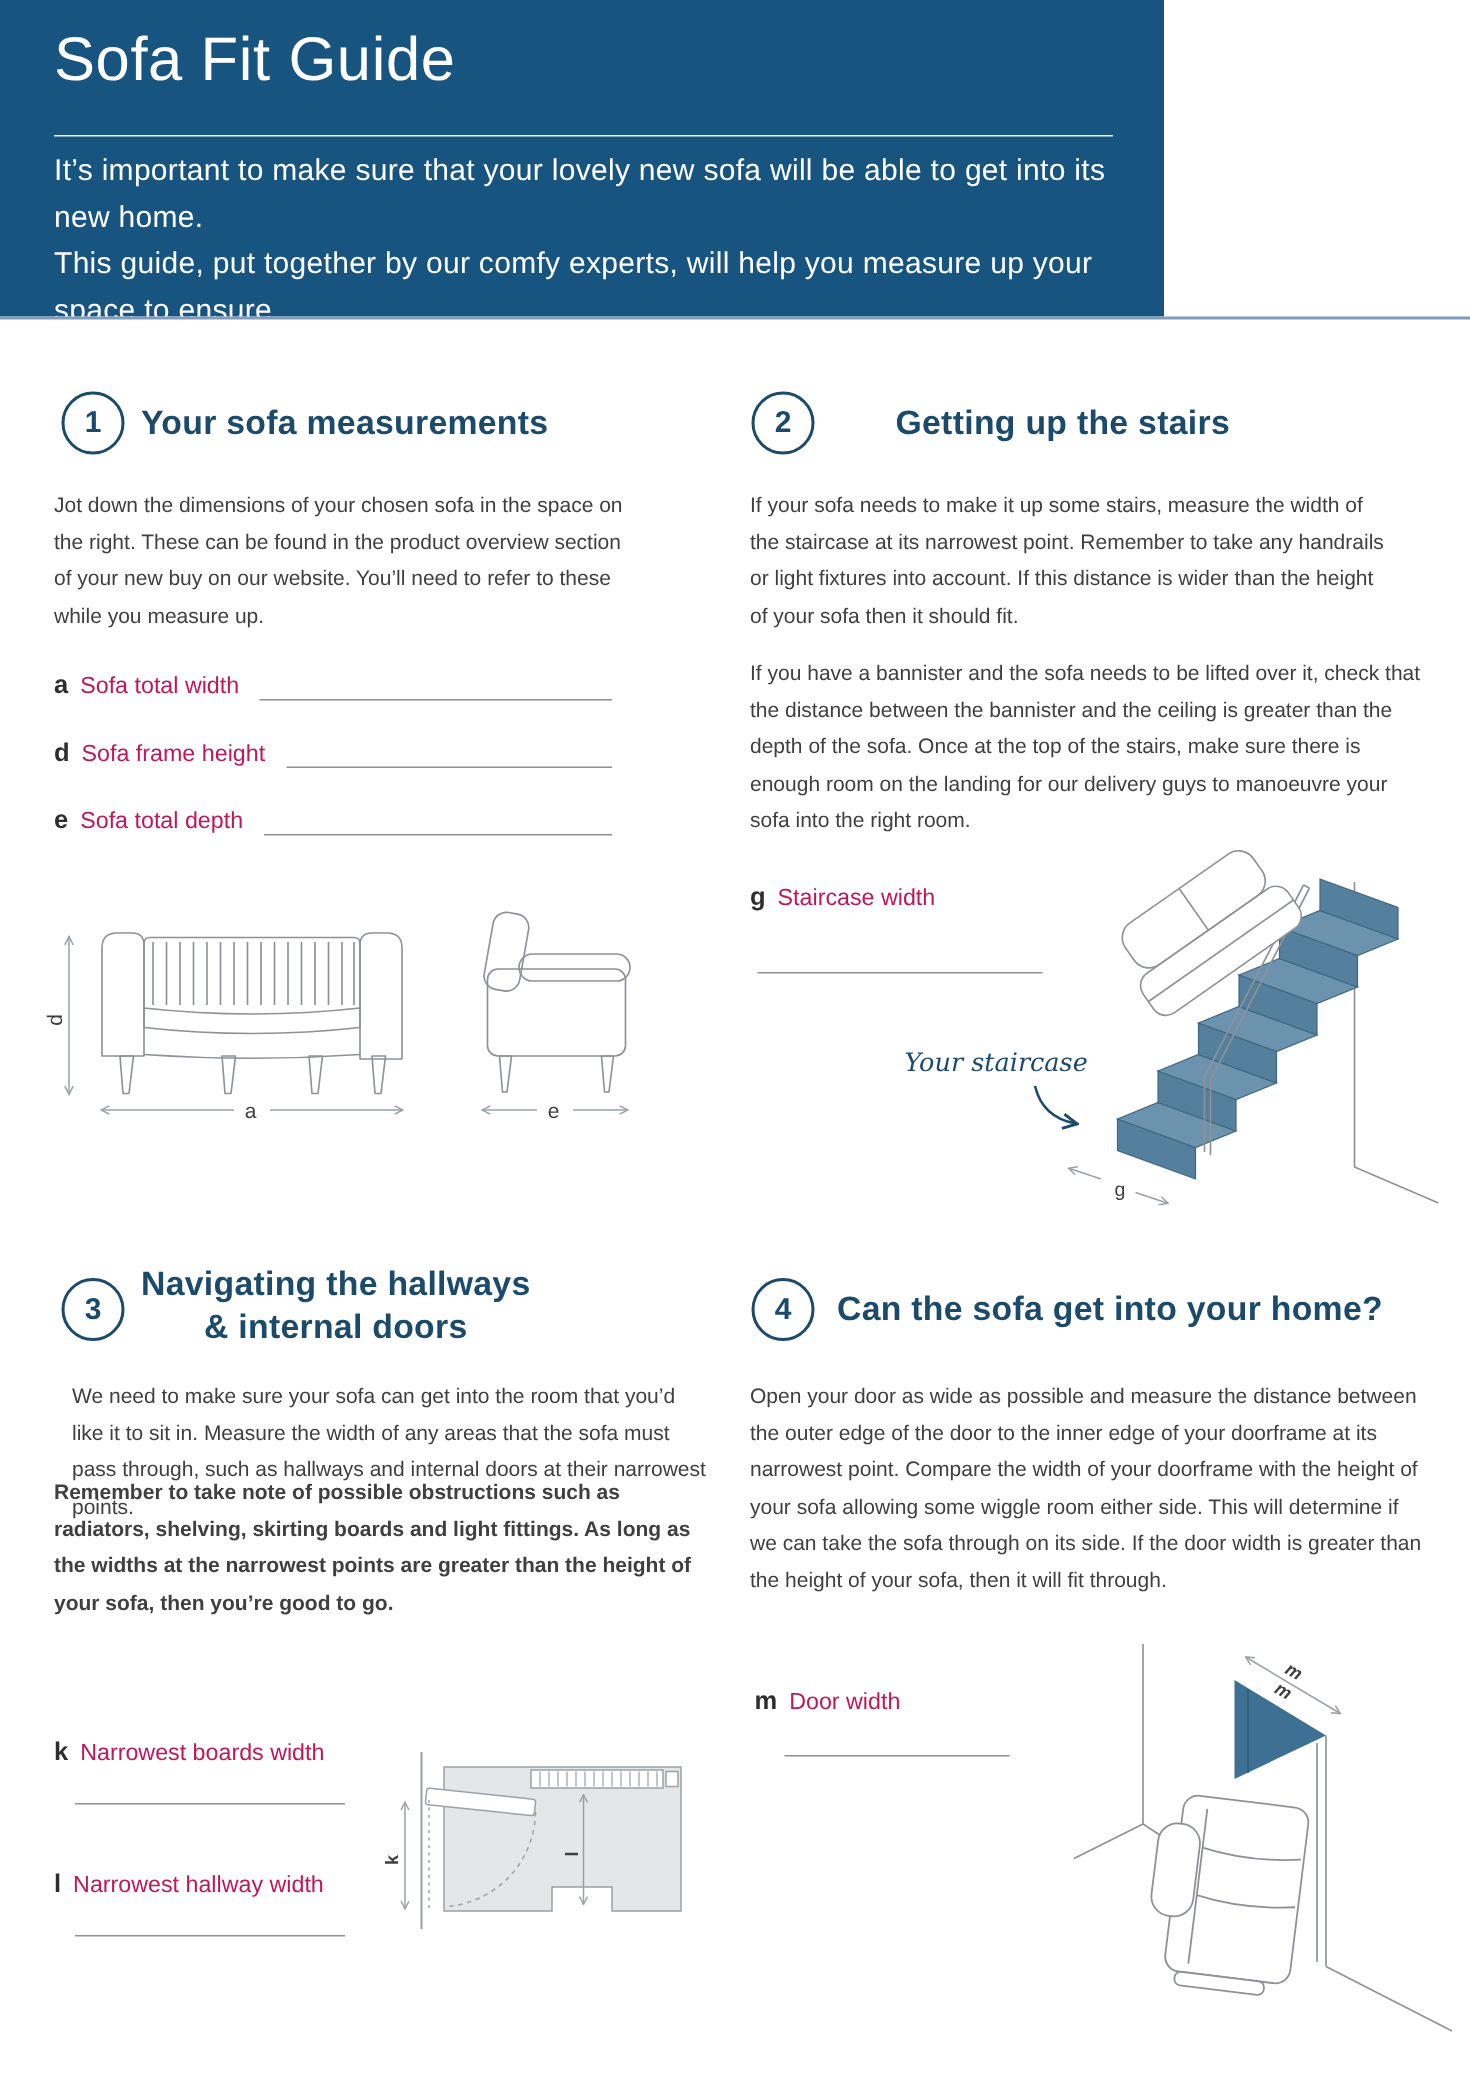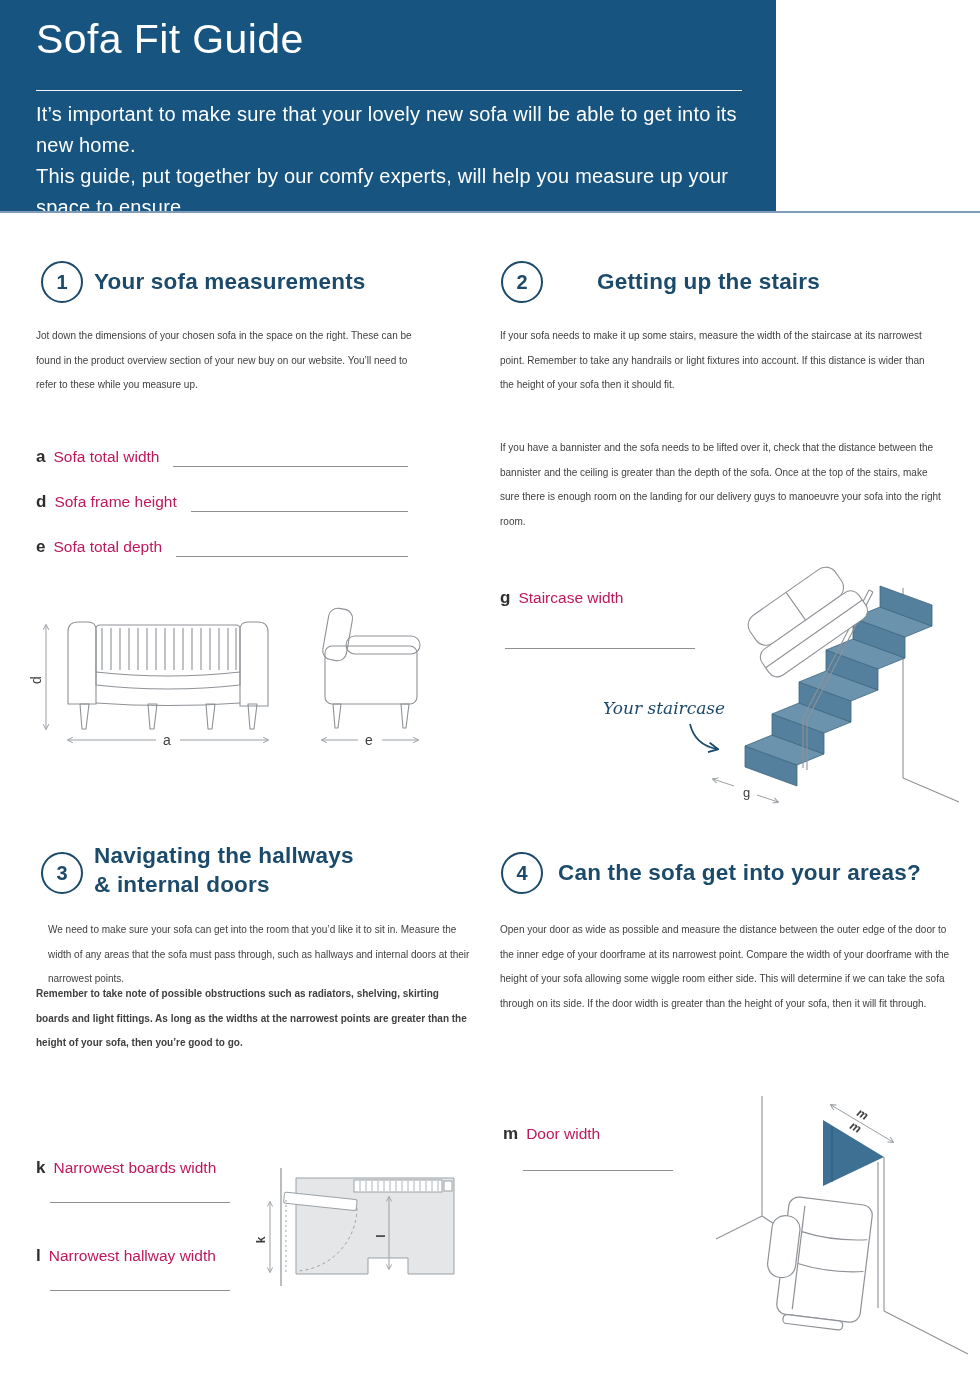--- a/index.html
+++ b/index.html
@@ -13,22 +13,22 @@
   .header-rule{position:absolute;left:36px;right:34px;top:90px;border-top:1.6px solid #f2f6f9;}
   .header-intro{position:absolute;left:36px;top:99px;color:#ffffff;font-size:20px;
                 line-height:31px;font-weight:400;letter-spacing:0.2px;}
   .header-strip{position:absolute;left:0;top:211px;width:980px;height:2px;background:#7F9DBA;}
 
   
   .circle{position:absolute;width:38px;height:38px;border:2.5px solid #1B4A6B;border-radius:50%;
           display:flex;align-items:center;justify-content:center;color:#1B4A6B;
           font-size:20px;font-weight:600;}
   .sec-title{position:absolute;color:#1B4A6B;font-size:22.5px;font-weight:700;
-             letter-spacing:0.2px;line-height:29px;}
-  .para{position:absolute;color:#3F3F3F;font-size:10px;line-height:24.5px;}
+             letter-spacing:0.2px;line-height:29px;text-align:center;}
+  .para{position:absolute;color:#3F3F3F;font-size:14px;line-height:24.5px;}
 
   
   .field-row{position:absolute;display:flex;align-items:baseline;}
   .field-letter{font-size:17px;font-weight:700;color:#2E2E2E;margin-right:8px;}
   .field-label{font-size:15.5px;color:#be185d;}
   .field-row .write-line{flex:1;margin-left:14px;height:14px;align-self:flex-end;
                          border-bottom:1px solid #909090;}
   .write-line-block{position:absolute;border-top:1px solid #909090;height:0;}
 
   svg{position:absolute;overflow:visible;}
@@ -221,21 +221,21 @@
     <line x1="14" y1="50" x2="14" y2="120" stroke="#9AA0A5" stroke-width="1" marker-start="url(#ah3)" marker-end="url(#ah3)"></line>
     <text x="9" y="88" transform="rotate(-90 9 88)" text-anchor="middle" font-size="12" font-weight="700" fill="#3F3F3F">k</text>
 
     <line x1="133" y1="45" x2="133" y2="117" stroke="#9AA0A5" stroke-width="1" marker-start="url(#ah3)" marker-end="url(#ah3)"></line>
     <text x="129" y="84" transform="rotate(-90 129 84)" text-anchor="middle" font-size="12" font-weight="700" fill="#3F3F3F">l</text>
   </svg>
 
   <div class="circle" style="left:501px;top:852px;">
     <span>4</span>
   </div>
-  <div class="sec-title" style="left:558px;top:858px;">Can the sofa get into your areas?</div>
+  <div class="sec-title" style="left:558px;top:858px;">Can the sofa get into your home?</div>
   <div class="para" style="left:500px;top:918px;width:452px;">Open your door as wide as possible and measure the distance between the outer edge of the door to the inner edge of your doorframe at its narrowest point. Compare the width of your doorframe with the height of your sofa allowing some wiggle room either side. This will determine if we can take the sofa through on its side. If the door width is greater than the height of your sofa, then it will fit through.</div>
 
   <div class="field-row" style="left:503px;top:1124px;width:160px;">
     <span class="field-letter">m</span>
     <span class="field-label">Door width</span>
   </div>
   <div class="write-line-block" style="left:523px;top:1170px;width:150px;"></div>
 
   <svg style="left:700px;top:1090px;" width="270" height="290" viewBox="0 0 270 290">
     <defs>

